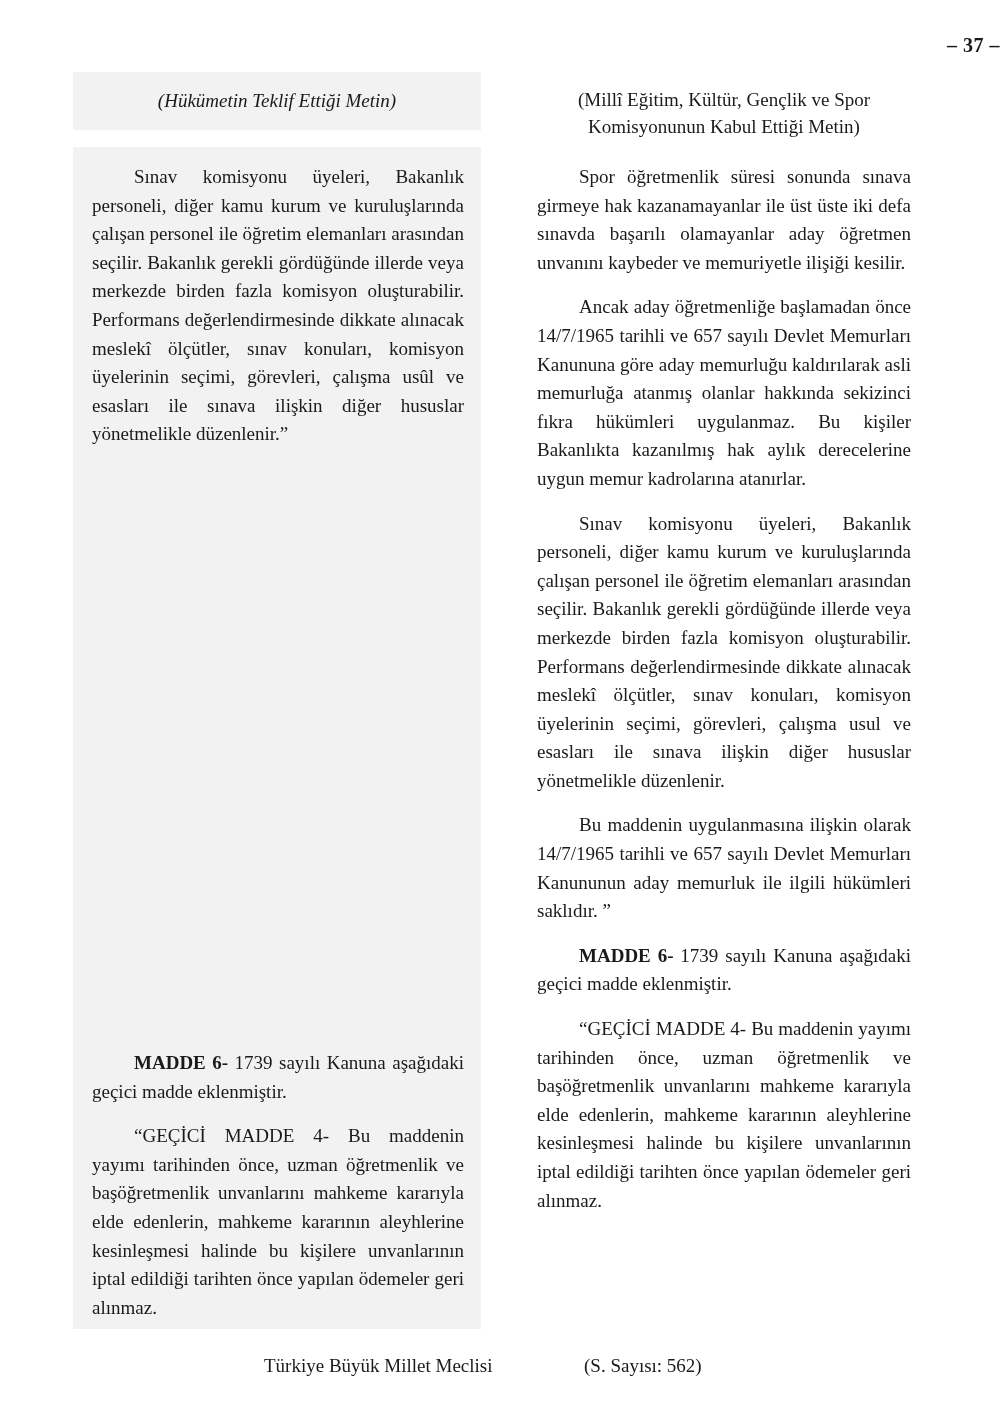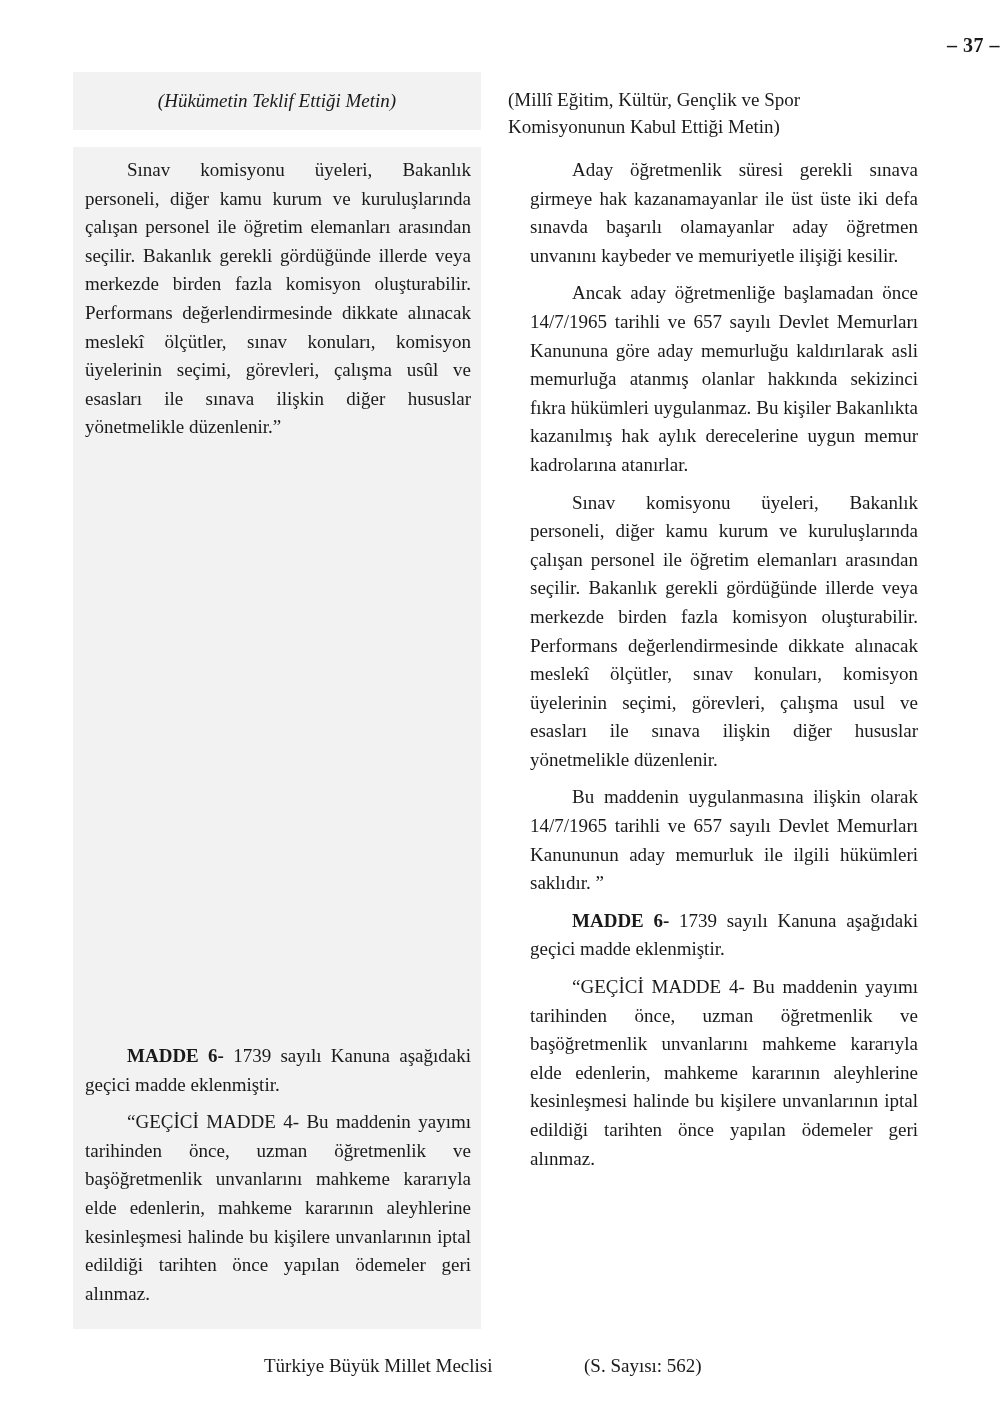--- a/index.html
+++ b/index.html
@@ -34,20 +34,21 @@
     justify-content: center;
     font-size: 19px;
     text-align: center;
     font-style: italic;
   }
   .col-header-right {
     position: absolute;
     left: 508px;
     top: 86px;
     width: 432px;
+    text-align: center;
     font-size: 19px;
     line-height: 27px;
   }
   .col-left {
     position: absolute;
     left: 73px;
     top: 147px;
     width: 408px;
     height: 1182px;
     background: #f2f2f2;
@@ -61,21 +62,21 @@
     position: absolute;
     left: 521px;
     top: 147px;
     width: 406px;
   }
   .para {
     font-size: 19px;
     line-height: 28.6px;
     text-align: justify;
     text-indent: 42px;
-    margin: 9px;
+    margin: 16px;
   }
   .bold { font-weight: bold; }
   .footer {
     position: absolute;
     top: 1355px;
     left: 0;
     width: 1000px;
     font-size: 19px;
   }
   .footer .left-text { position: absolute; left: 264px; }
@@ -99,21 +100,21 @@
   <div class="inner" style="top:0;">
     <p class="para">Sınav komisyonu üyeleri, Bakanlık personeli, diğer kamu kurum ve kuruluşlarında çalışan personel ile öğretim elemanları arasından seçilir. Bakanlık gerekli gördüğünde illerde veya merkezde birden fazla komisyon oluşturabilir. Performans değerlendirmesinde dikkate alınacak meslekî ölçütler, sınav konuları, komisyon üyelerinin seçimi, görevleri, çalışma usûl ve esasları ile sınava ilişkin diğer hususlar yönetmelikle düzenlenir.”</p>
   </div>
   <div class="inner" style="top:886px;">
     <p class="para"><span class="bold">MADDE 6-</span><span> 1739 sayılı Kanuna aşağıdaki geçici madde eklenmiştir.</span></p>
     <p class="para">“GEÇİCİ MADDE 4- Bu maddenin yayımı tarihinden önce, uzman öğretmenlik ve başöğretmenlik unvanlarını mahkeme kararıyla elde edenlerin, mahkeme kararının aleyhlerine kesinleşmesi halinde bu kişilere unvanlarının iptal edildiği tarihten önce yapılan ödemeler geri alınmaz.</p>
   </div>
 </div>
 
 <div class="col-right">
-  <p class="para">Aday öğretmenlik süresi gerekli sınava girmeye hak kazanamayanlar ile üst üste iki defa sınavda başarılı olamayanlar aday öğretmen unvanını kaybeder ve memuriyetle ilişiği kesilir.</p>
+  <p class="para">Spor öğretmenlik süresi sonunda sınava girmeye hak kazanamayanlar ile üst üste iki defa sınavda başarılı olamayanlar aday öğretmen unvanını kaybeder ve memuriyetle ilişiği kesilir.</p>
   <p class="para">Ancak aday öğretmenliğe başlamadan önce 14/7/1965 tarihli ve 657 sayılı Devlet Memurları Kanununa göre aday memurluğu kaldırılarak asli memurluğa atanmış olanlar hakkında sekizinci fıkra hükümleri uygulanmaz. Bu kişiler Bakanlıkta kazanılmış hak aylık derecelerine uygun memur kadrolarına atanırlar.</p>
   <p class="para">Sınav komisyonu üyeleri, Bakanlık personeli, diğer kamu kurum ve kuruluşlarında çalışan personel ile öğretim elemanları arasından seçilir. Bakanlık gerekli gördüğünde illerde veya merkezde birden fazla komisyon oluşturabilir. Performans değerlendirmesinde dikkate alınacak meslekî ölçütler, sınav konuları, komisyon üyelerinin seçimi, görevleri, çalışma usul ve esasları ile sınava ilişkin diğer hususlar yönetmelikle düzenlenir.</p>
   <p class="para">Bu maddenin uygulanmasına ilişkin olarak 14/7/1965 tarihli ve 657 sayılı Devlet Memurları Kanununun aday memurluk ile ilgili hükümleri saklıdır. ”</p>
   <p class="para"><span class="bold">MADDE 6-</span><span> 1739 sayılı Kanuna aşağıdaki geçici madde eklenmiştir.</span></p>
   <p class="para">“GEÇİCİ MADDE 4- Bu maddenin yayımı tarihinden önce, uzman öğretmenlik ve başöğretmenlik unvanlarını mahkeme kararıyla elde edenlerin, mahkeme kararının aleyhlerine kesinleşmesi halinde bu kişilere unvanlarının iptal edildiği tarihten önce yapılan ödemeler geri alınmaz.</p>
 </div>
 
 <div class="footer">
   <span class="left-text">Türkiye Büyük Millet Meclisi</span>
   <span class="right-text">(S. Sayısı: 562)</span>

